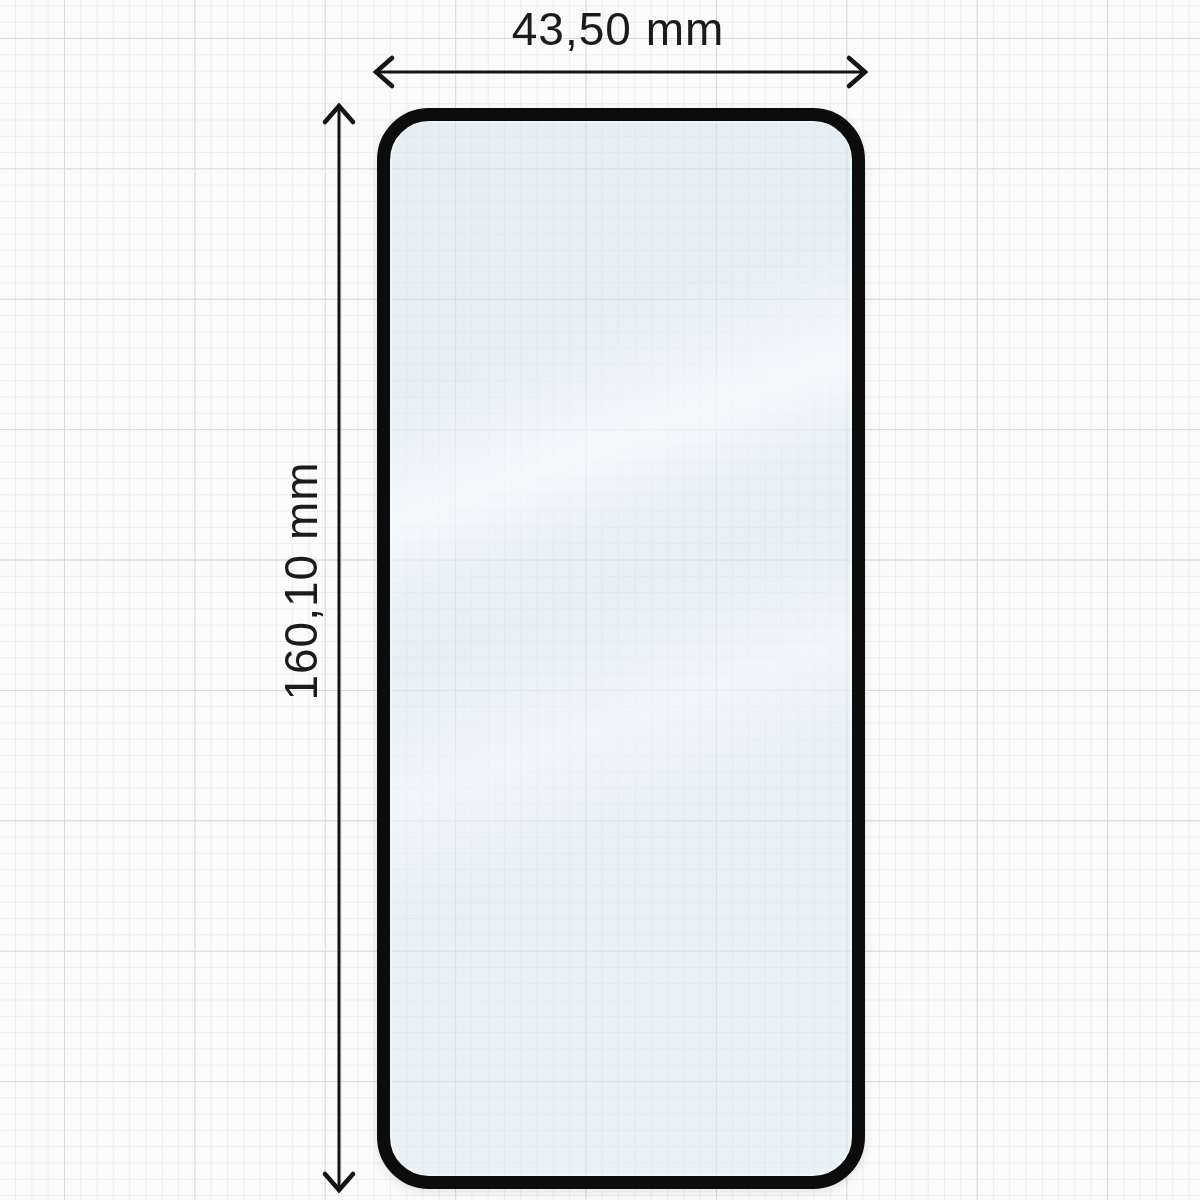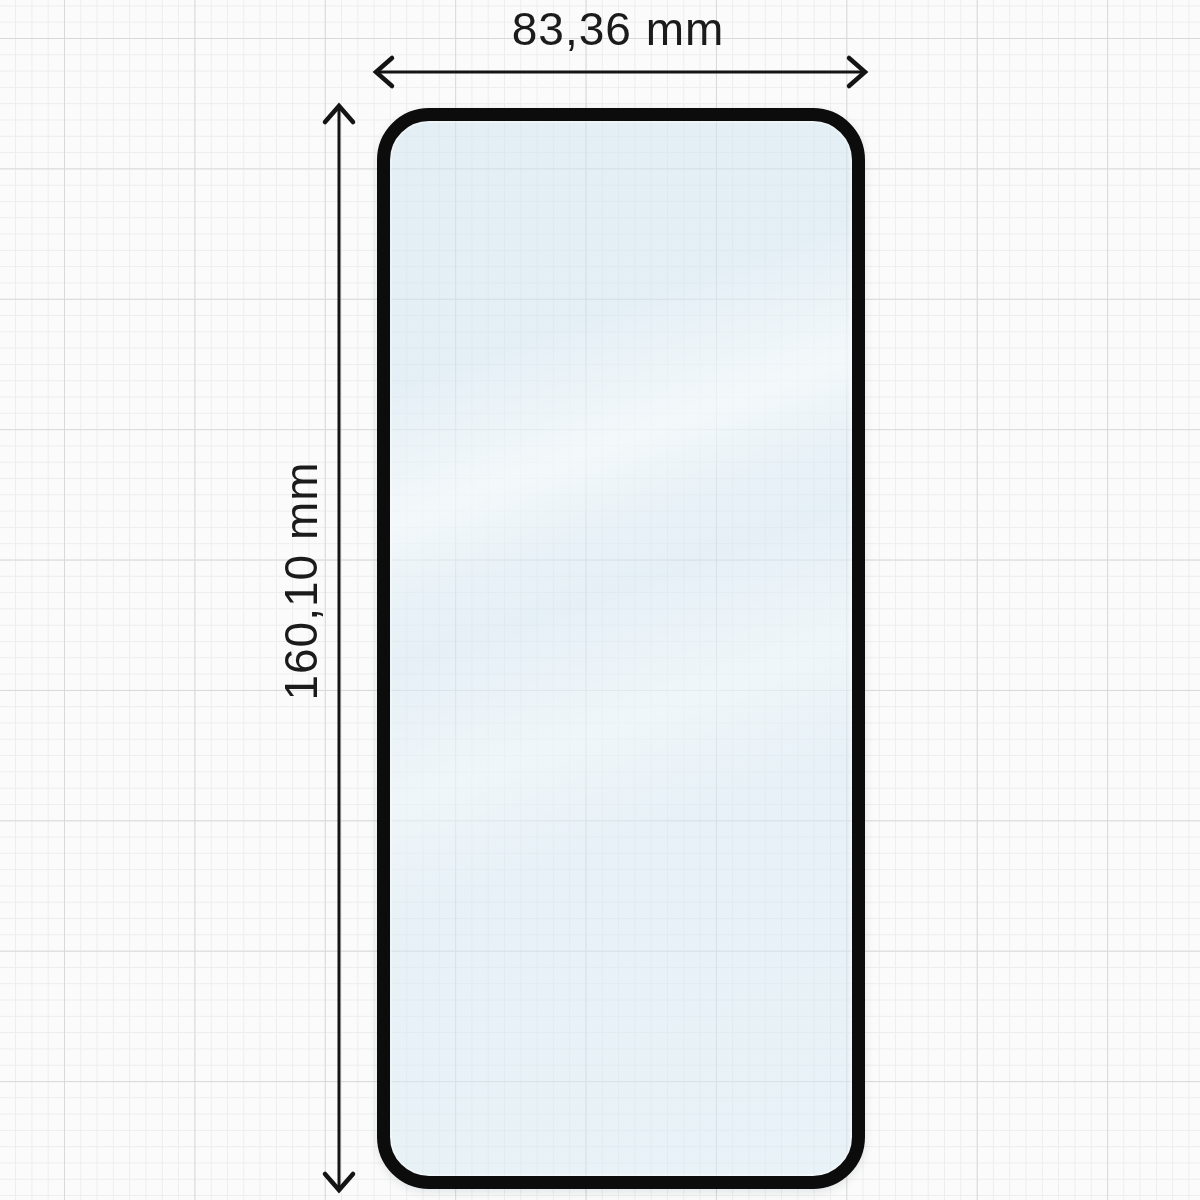--- a/index.html
+++ b/index.html
@@ -114,17 +114,17 @@
       <polyline points="392,58 376,72 392,86"></polyline>
       <polyline points="849,58 865,72 849,86"></polyline>
     </g>
     <g>
       <line x1="339" y1="108" x2="339" y2="1188"></line>
       <polyline points="325,122 339,106 353,122"></polyline>
       <polyline points="325,1174 339,1190 353,1174"></polyline>
     </g>
   </svg>
 
-  <div class="dim-label dim-label-width">83,36 mm</div>
+  <div class="dim-label dim-label-width">43,50 mm</div>
 
   <div class="dim-label dim-label-height">160,10 mm</div>
 
 </div>
 
 </body></html>

